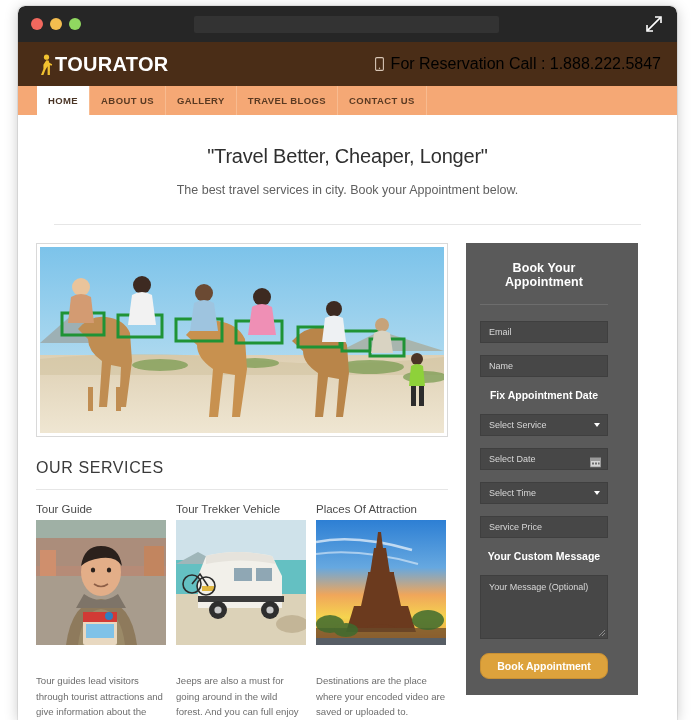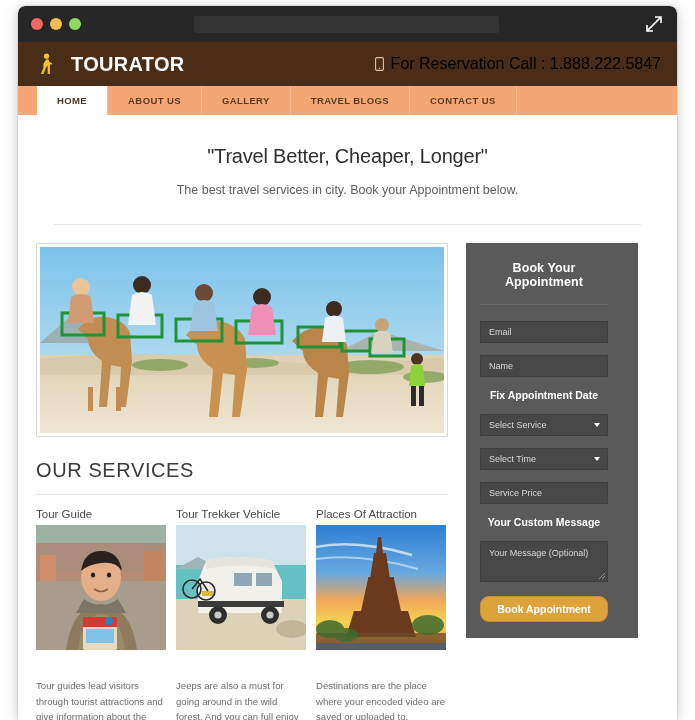--- a/index.html
+++ b/index.html
@@ -45,41 +45,41 @@
   }
 
   
   #site-header {
     height: 44px;
     background: #4a2d17;
     display: flex; align-items: center;
     padding: 0 16px 0 19px;
     justify-content: space-between;
   }
-  #brand { display: flex; align-items: center; gap: 17px; }
+  #brand { display: flex; align-items: flex-end; gap: 1px; }
   #walker-icon { width: 17px; height: 22px; display:block; }
   #brand-name {
     color: #ffffff;
     font-size: 20px;
     font-weight: bold;
     letter-spacing: .3px;
   }
   #reservation { display: flex; align-items: center; gap: 7px; text-align: center; }
   #phone-icon { width: 9px; height: 14px; display:block; }
 
   
   #navbar {
     height: 29px;
     background: #f5a875;
     display: flex; align-items: stretch;
     padding-left: 19px;
   }
   .nav-item {
     display: flex; align-items: center;
-    padding: 0 20px;
+    padding: 0 11px;
     font-size: 9.5px;
     font-weight: bold;
     letter-spacing: .4px;
     color: #5a3a22;
     border-right: 1px solid #f8bb90;
     cursor: pointer;
   }
   .nav-item.active { background: #ffffff; color: #4a3526; }
 
   
@@ -121,21 +121,21 @@
     width: 412px; height: 194px;
     border: 1px solid #d9d9d9;
     padding: 3px;
     background: #fff;
   }
   .photo-inner { width: 100%; height: 100%; position: relative; overflow: hidden; }
 
   
   #services-title {
     margin-top: 22px;
-    font-size: 20px;
+    font-size: 16px;
     letter-spacing: .6px;
     color: #3a3a3a;
     font-weight: normal;
   }
   #services-rule { margin-top: 12px; height: 1px; background: #e6e6e6; }
   #service-cards { display: flex; gap: 10px; margin-top: 13px; }
   .service-card { width: 130px; }
   .service-name {
     font-size: 11.5px;
     color: #4a4a4a;
@@ -196,21 +196,21 @@
     width: 11px; height: 11px;
   }
   .section-label {
     color: #ffffff;
     font-size: 10.5px;
     font-weight: bold;
     text-align: center;
     margin: 4px 0 13px 0;
   }
   #message-box {
-    height: 41px;
+    height: 64px;
     background: #474747;
     border: 1px solid #3f3f3f;
     padding: 6px 8px;
     font-size: 9px;
     color: #d8d8d8;
     position: relative;
     margin-bottom: 14px;
     cursor: text;
   }
   .resize-grip {
@@ -486,20 +486,32 @@
           </div>
 
 
           <div class="section-label">Fix Appointment Date</div>
 
           <div class="fld">
             <span class="fld-text">Select Service</span>
             <span class="caret"></span>
           </div>
 
+          <div class="fld">
+            <span class="fld-text">Select Date</span>
+            <span class="cal-icon">
+              <svg viewBox="0 0 11 11" width="11" height="11">
+                <rect x="0.5" y="1.5" width="10" height="9" fill="#d5d5d5" stroke="#9a9a9a" stroke-width="1"></rect>
+                <rect x="0.5" y="1.5" width="10" height="3" fill="#9a9a9a"></rect>
+                <rect x="2" y="6" width="2" height="2" fill="#6d6d6d"></rect>
+                <rect x="5" y="6" width="2" height="2" fill="#6d6d6d"></rect>
+                <rect x="8" y="6" width="1.6" height="2" fill="#6d6d6d"></rect>
+              </svg>
+            </span>
+          </div>
 
           <div class="fld">
             <span class="fld-text">Select Time</span>
             <span class="caret"></span>
           </div>
 
           <div class="fld">
             <span class="fld-text">Service Price</span>
           </div>
 

